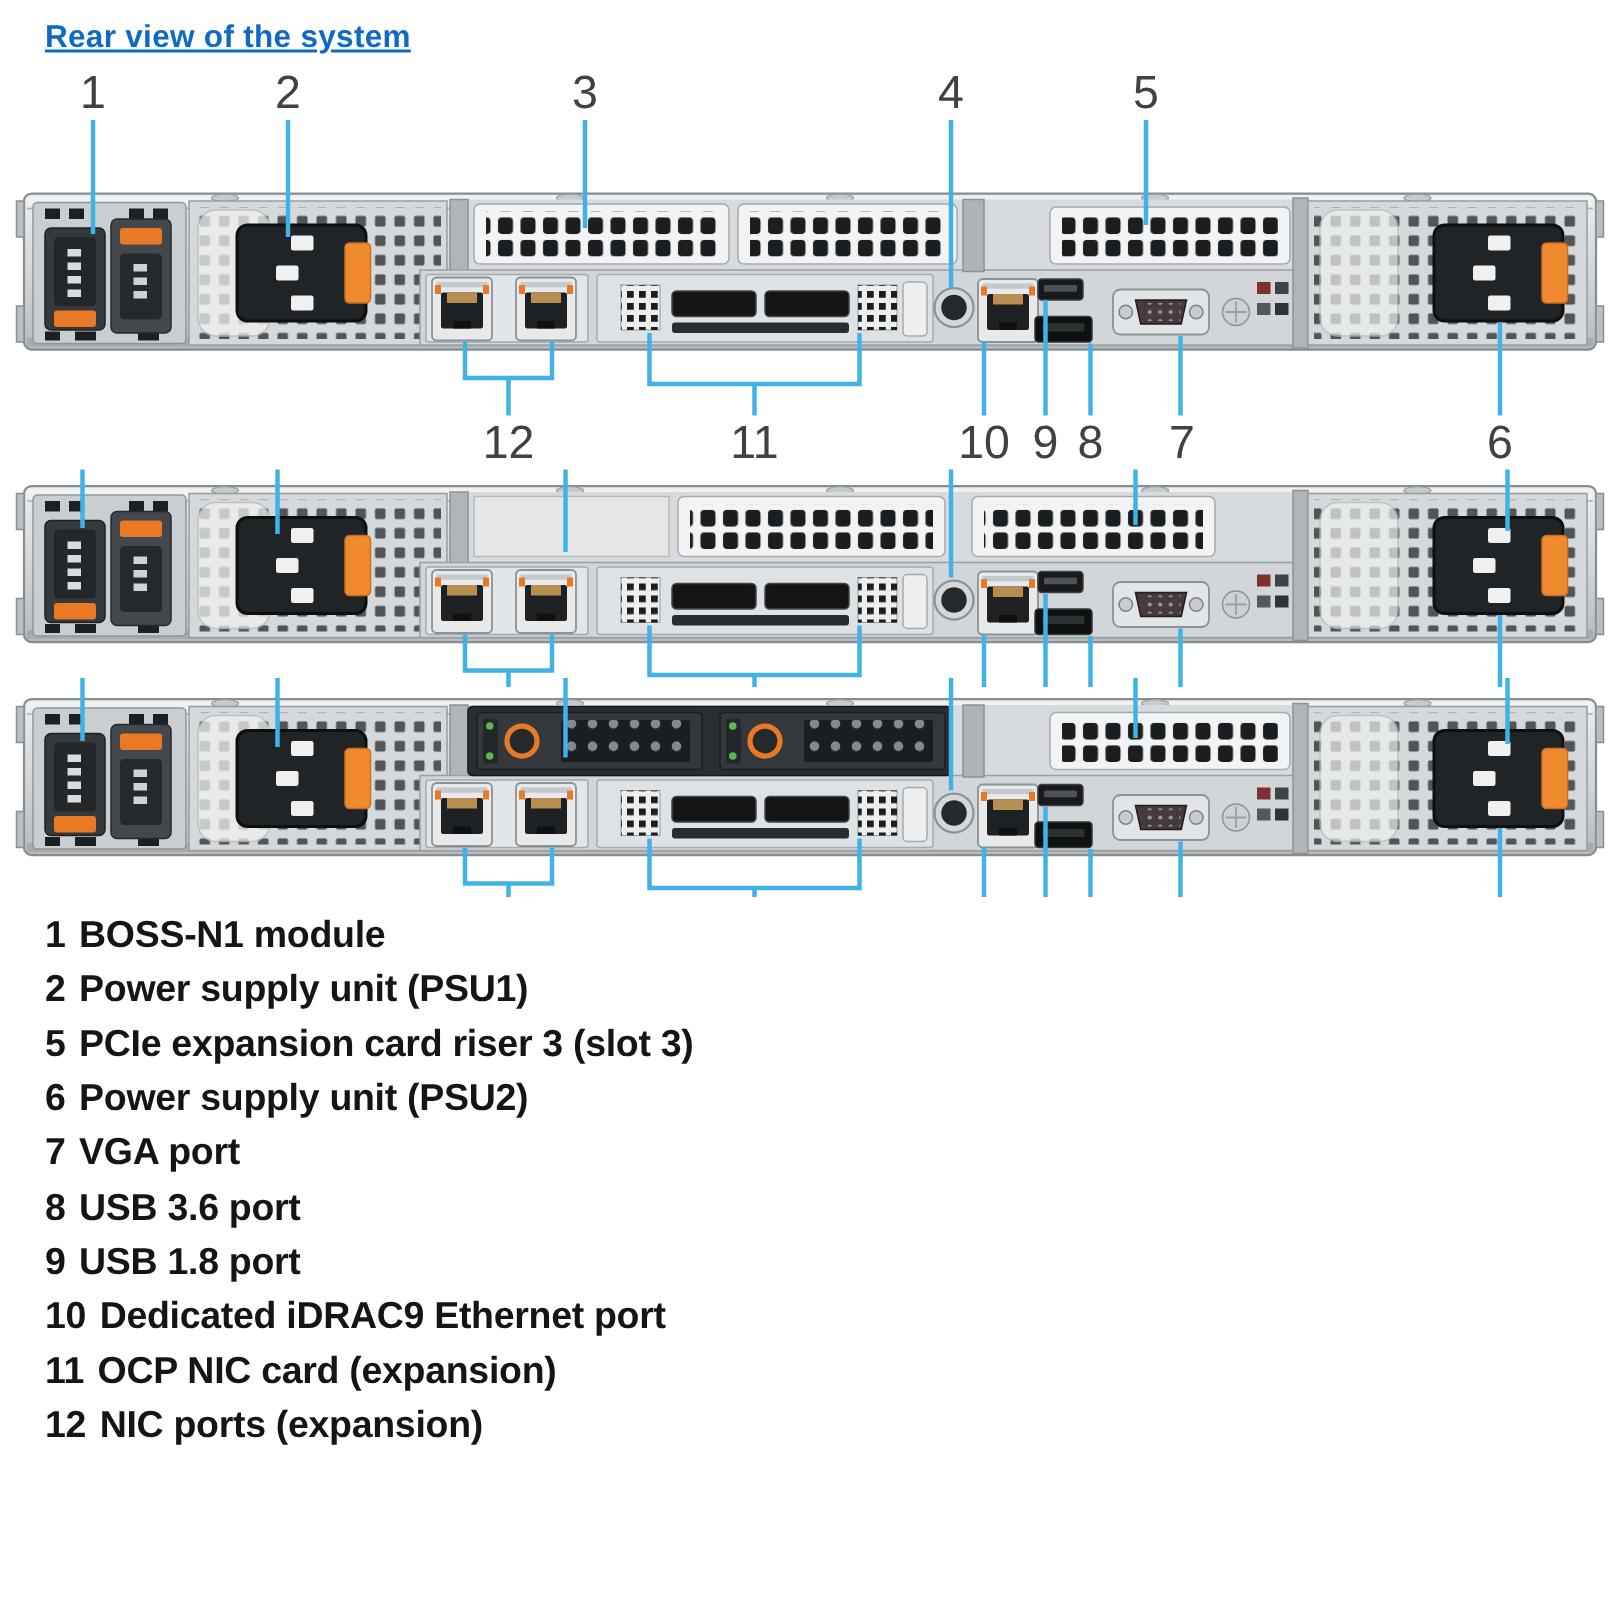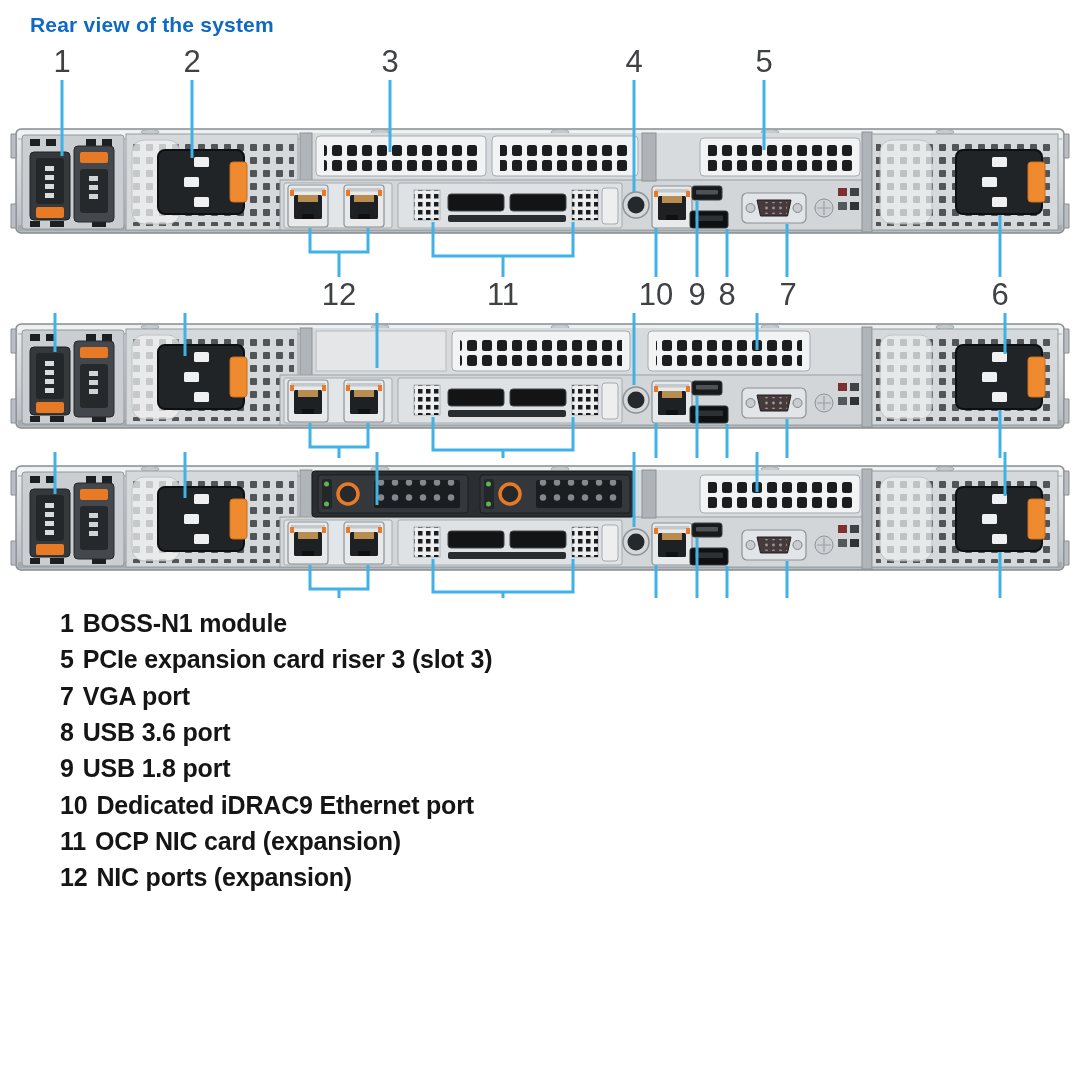--- a/index.html
+++ b/index.html
@@ -4,33 +4,34 @@
 <style>
   html,body { margin:0; padding:0; }
   body {
     width:1080px; height:1080px; position:relative; overflow:hidden;
     background:#ffffff; font-family:"Liberation Sans", sans-serif;
   }
   .page-title {
     position:absolute; left:30px; top:13px;
     font-size:21px; font-weight:bold; color:var(--title,#0f6ac6);
     letter-spacing:.2px;
+    text-decoration:underline;
   }
   svg.diagram { position:absolute; left:0; top:0; }
   .lines path { stroke:var(--callout-line,#41b2e5); stroke-width:3; fill:none; }
   .co {
     position:absolute; transform:translateX(-50%);
     font-size:31px; color:var(--callout-text,#3f4143); line-height:32px;
   }
   .co.r1 { top:46px; }
   .co.r2 { top:279px; }
   .legend { position:absolute; left:30px; top:605px; }
   .lg {
     font-size:25px; font-weight:bold; color:#151515;
-    line-height:36.35px; white-space:nowrap; letter-spacing:-0.2px;margin-left:30px;
+    line-height:36.35px; white-space:nowrap; letter-spacing:-0.2px;
   }
   .lg .n { margin-right:9px; }
 </style>
 </head>
 <body>
 
 <div class="page-title">Rear view of the system</div>
 
 <div class="co r1" style="left:62px">1</div>
 <div class="co r1" style="left:192px">2</div>
@@ -313,20 +314,22 @@
     <path d="M656,565 V598"></path>
     <path d="M697,538 V598"></path>
     <path d="M727,566 V598"></path>
     <path d="M787,561 V598"></path>
     <path d="M1000,552 V598"></path>
   </g>
 </svg>
 
 <div class="legend">
   <div class="lg"><span class="n">1</span><span>BOSS-N1 module</span></div>
+  <div class="lg"><span class="n">2</span><span>Power supply unit (PSU1)</span></div>
   <div class="lg"><span class="n">5</span><span>PCIe expansion card riser 3 (slot 3)</span></div>
+  <div class="lg"><span class="n">6</span><span>Power supply unit (PSU2)</span></div>
   <div class="lg"><span class="n">7</span><span>VGA port</span></div>
   <div class="lg"><span class="n">8</span><span>USB 3.6 port</span></div>
   <div class="lg"><span class="n">9</span><span>USB 1.8 port</span></div>
   <div class="lg"><span class="n">10</span><span>Dedicated iDRAC9 Ethernet port</span></div>
   <div class="lg"><span class="n">11</span><span>OCP NIC card (expansion)</span></div>
   <div class="lg"><span class="n">12</span><span>NIC ports (expansion)</span></div>
 </div>
 
 </body></html>

